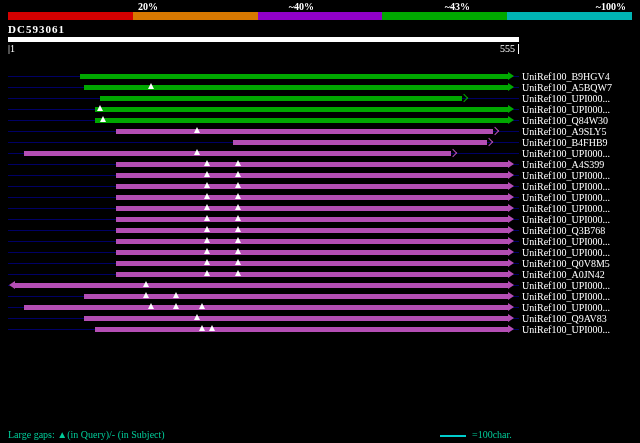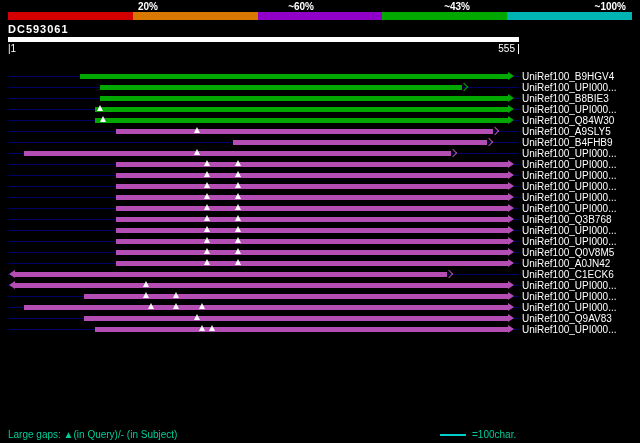--- a/index.html
+++ b/index.html
@@ -1,17 +1,17 @@
 <!DOCTYPE html>
 <html><head>
 <meta charset="utf-8">
 <style>
   html,body{margin:0;padding:0;background:#000;}
   .screen{position:relative;width:640px;height:443px;background:#000;overflow:hidden;
-          font-family:Liberation Sans, sans-serif;color:#fff;}
+          font-family:Liberation Serif, serif;color:#fff;}
   .key-labels{position:absolute;left:8px;top:1px;width:624px;display:flex;font-size:10px;font-weight:bold;}
   .key-labels span{flex:1;text-align:right;padding-right:6px;}
   .key-segments{position:absolute;left:8px;top:12px;width:624px;height:8px;display:flex;}
   .key-segments div{flex:1;height:8px;}
   .query-name{position:absolute;left:8px;top:23px;font-size:11px;font-weight:bold;letter-spacing:1px;}
   .query-bar{position:absolute;left:8px;top:37px;width:511px;height:5px;}
   .ruler{position:absolute;left:8px;top:44px;width:511px;height:10px;font-size:10px;line-height:10px;}
   .ruler-start{position:absolute;left:0;top:0;}
   .ruler-end{position:absolute;right:4px;top:0;}
   .ruler-tick{position:absolute;right:0;top:0;width:1px;height:10px;background:#fff;}
@@ -32,21 +32,21 @@
   .footer-right{position:absolute;left:440px;top:429px;font-size:10px;}
   .scale-line{display:inline-block;width:26px;height:2px;vertical-align:middle;margin-right:6px;}
 </style>
 </head>
 <body>
 
 <div class="screen">
 
   <div class="key-labels">
     <span>20%</span>
-    <span>~60%</span>
+    <span>~40%</span>
     <span>~43%</span>
     <span>~100%</span>
   </div>
   <div class="key-segments">
     <div style="background: rgb(212, 0, 0);"></div>
     <div style="background: rgb(216, 120, 0);"></div>
     <div style="background: rgb(145, 0, 200);"></div>
     <div style="background: rgb(0, 168, 0);"></div>
     <div style="background: rgb(0, 180, 180);"></div>
   </div>
@@ -62,29 +62,30 @@
 
   <div class="rows">
       <div class="row">
         <div class="track" style="background: rgb(0, 0, 102);"></div>
         <div class="bar" style="left: 71.8162px; width: 428.58px; background: rgb(0, 168, 0);"></div>
         <div class="rarrow" style="left: 500.396px; border-left-color: rgb(0, 168, 0);"></div>
         <span class="rlabel">UniRef100_B9HGV4</span>
       </div>
       <div class="row">
         <div class="track" style="background: rgb(0, 0, 102);"></div>
+        <div class="bar" style="left: 76.4198px; width: 423.977px; background: rgb(0, 168, 0);"></div>
+        <div class="rarrow" style="left: 500.396px; border-left-color: rgb(0, 168, 0);"></div>
+        <div class="gap" style="left: 139.712px; border-bottom-color: rgb(255, 255, 255);"></div>
+        <span class="rlabel">UniRef100_A5BQW7</span>
+      </div>
+      <div class="row">
+        <div class="track" style="background: rgb(0, 0, 102);"></div>
         <div class="bar" style="left: 92.0721px; width: 362.288px; background: rgb(0, 168, 0);"></div>
         <div class="oarrow" style="left: 453.36px; border-top-color: rgb(0, 168, 0); border-right-color: rgb(0, 168, 0);"></div>
         <span class="rlabel">UniRef100_UPI000...</span>
-      </div>
-      <div class="row">
-        <div class="track" style="background: rgb(0, 0, 102);"></div>
-        <div class="bar" style="left: 92.0721px; width: 408.324px; background: rgb(0, 168, 0);"></div>
-        <div class="rarrow" style="left: 500.396px; border-left-color: rgb(0, 168, 0);"></div>
-        <span class="rlabel">UniRef100_B8BIE3</span>
       </div>
       <div class="row">
         <div class="track" style="background: rgb(0, 0, 102);"></div>
         <div class="bar" style="left: 86.5477px; width: 413.849px; background: rgb(0, 168, 0);"></div>
         <div class="rarrow" style="left: 500.396px; border-left-color: rgb(0, 168, 0);"></div>
         <div class="gap" style="left: 89.0721px; border-bottom-color: rgb(255, 255, 255);"></div>
         <span class="rlabel">UniRef100_UPI000...</span>
       </div>
       <div class="row">
         <div class="track" style="background: rgb(0, 0, 102);"></div>
@@ -112,20 +113,28 @@
         <div class="oarrow" style="left: 442.312px; border-top-color: rgb(180, 78, 180); border-right-color: rgb(180, 78, 180);"></div>
         <div class="gap" style="left: 185.748px; border-bottom-color: rgb(255, 255, 255);"></div>
         <span class="rlabel">UniRef100_UPI000...</span>
       </div>
       <div class="row">
         <div class="track" style="background: rgb(0, 0, 102);"></div>
         <div class="bar" style="left: 107.724px; width: 392.672px; background: rgb(180, 78, 180);"></div>
         <div class="rarrow" style="left: 500.396px; border-left-color: rgb(180, 78, 180);"></div>
         <div class="gap" style="left: 195.876px; border-bottom-color: rgb(255, 255, 255);"></div>
         <div class="gap" style="left: 227.18px; border-bottom-color: rgb(255, 255, 255);"></div>
+        <span class="rlabel">UniRef100_A4S399</span>
+      </div>
+      <div class="row">
+        <div class="track" style="background: rgb(0, 0, 102);"></div>
+        <div class="bar" style="left: 107.724px; width: 392.672px; background: rgb(180, 78, 180);"></div>
+        <div class="rarrow" style="left: 500.396px; border-left-color: rgb(180, 78, 180);"></div>
+        <div class="gap" style="left: 195.876px; border-bottom-color: rgb(255, 255, 255);"></div>
+        <div class="gap" style="left: 227.18px; border-bottom-color: rgb(255, 255, 255);"></div>
         <span class="rlabel">UniRef100_UPI000...</span>
       </div>
       <div class="row">
         <div class="track" style="background: rgb(0, 0, 102);"></div>
         <div class="bar" style="left: 107.724px; width: 392.672px; background: rgb(180, 78, 180);"></div>
         <div class="rarrow" style="left: 500.396px; border-left-color: rgb(180, 78, 180);"></div>
         <div class="gap" style="left: 195.876px; border-bottom-color: rgb(255, 255, 255);"></div>
         <div class="gap" style="left: 227.18px; border-bottom-color: rgb(255, 255, 255);"></div>
         <span class="rlabel">UniRef100_UPI000...</span>
       </div>
@@ -185,27 +194,20 @@
         <div class="gap" style="left: 227.18px; border-bottom-color: rgb(255, 255, 255);"></div>
         <span class="rlabel">UniRef100_Q0V8M5</span>
       </div>
       <div class="row">
         <div class="track" style="background: rgb(0, 0, 102);"></div>
         <div class="bar" style="left: 107.724px; width: 392.672px; background: rgb(180, 78, 180);"></div>
         <div class="rarrow" style="left: 500.396px; border-left-color: rgb(180, 78, 180);"></div>
         <div class="gap" style="left: 195.876px; border-bottom-color: rgb(255, 255, 255);"></div>
         <div class="gap" style="left: 227.18px; border-bottom-color: rgb(255, 255, 255);"></div>
         <span class="rlabel">UniRef100_A0JN42</span>
-      </div>
-      <div class="row">
-        <div class="track" style="background: rgb(0, 0, 102);"></div>
-        <div class="larrow" style="left: 0.920721px; border-right-color: rgb(180, 78, 180);"></div>
-        <div class="bar" style="left: 6.92072px; width: 431.787px; background: rgb(180, 78, 180);"></div>
-        <div class="oarrow" style="left: 437.708px; border-top-color: rgb(180, 78, 180); border-right-color: rgb(180, 78, 180);"></div>
-        <span class="rlabel">UniRef100_C1ECK6</span>
       </div>
       <div class="row">
         <div class="track" style="background: rgb(0, 0, 102);"></div>
         <div class="larrow" style="left: 0.920721px; border-right-color: rgb(180, 78, 180);"></div>
         <div class="bar" style="left: 6.92072px; width: 493.476px; background: rgb(180, 78, 180);"></div>
         <div class="rarrow" style="left: 500.396px; border-left-color: rgb(180, 78, 180);"></div>
         <div class="gap" style="left: 135.108px; border-bottom-color: rgb(255, 255, 255);"></div>
         <span class="rlabel">UniRef100_UPI000...</span>
       </div>
       <div class="row">

